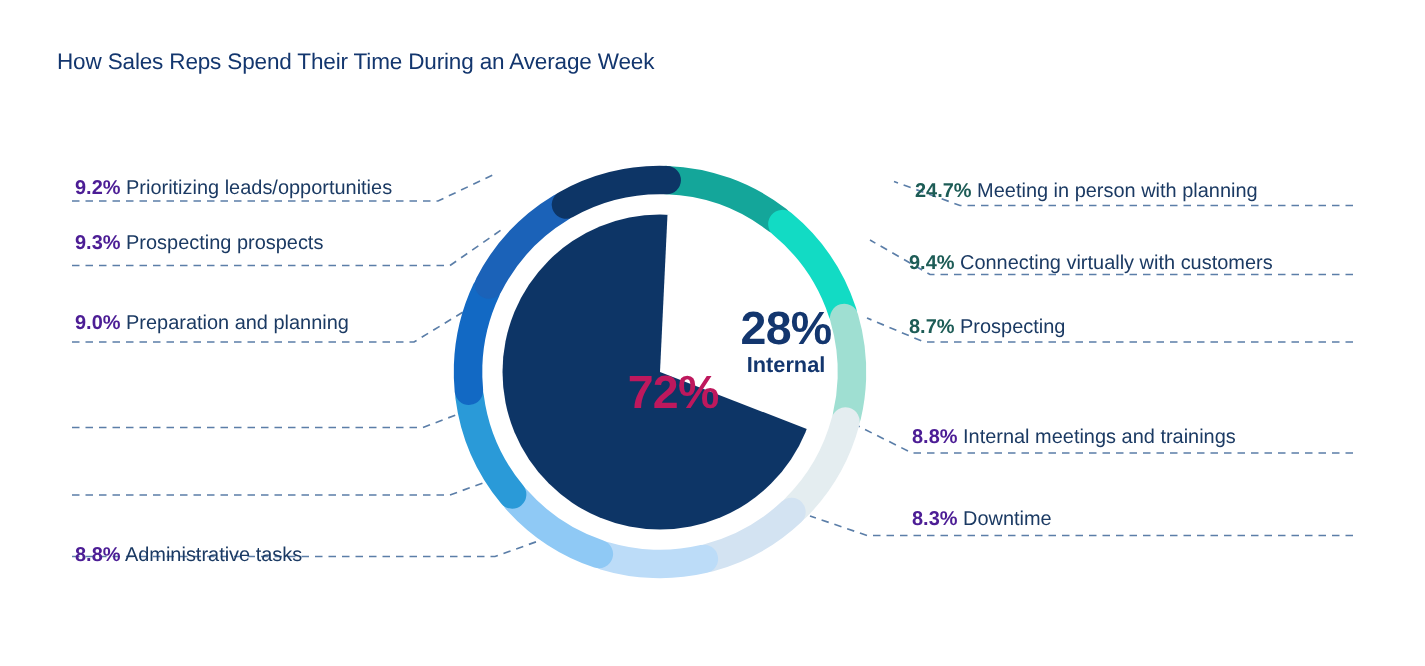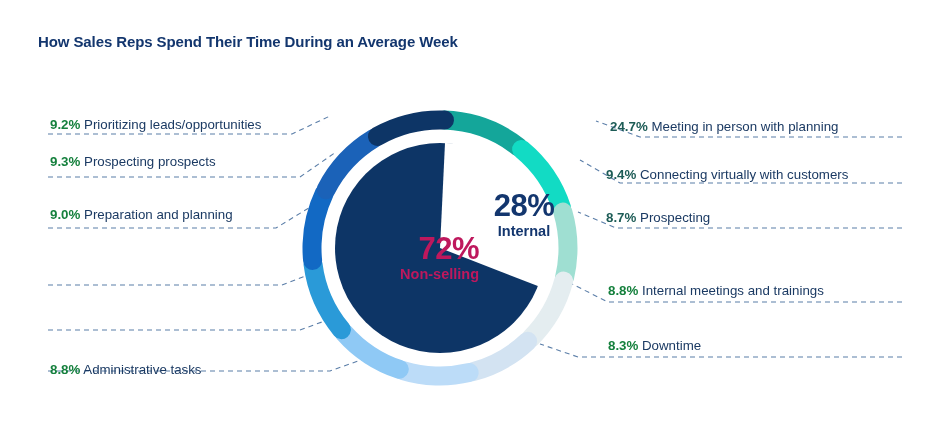--- a/index.html
+++ b/index.html
@@ -7,21 +7,21 @@
     width:950px;height:444px;
     background:#ffffff;
     font-family:"Liberation Sans", sans-serif;
     overflow:hidden;
     position:relative;
   }
   #page-title{
     position:absolute;
     left:38px; top:33px;
     font-size:15px;
-    font-weight:bold;
+    font-weight:normal;
     color:#13366e;
     letter-spacing:-0.1px;
   }
   .chart-area{
     position:absolute;
     left:0; top:0;
     width:950px; height:444px;
   }
   svg.donut{
     position:absolute;
@@ -35,29 +35,29 @@
     color:#1b3a63;
     white-space:nowrap;
     line-height:1.33;
   }
   .label .pct{
     font-weight:bold;
   }
   .label.left{ text-align:left; }
   .label.right{ text-align:left; }
   .label.wrap{ white-space:normal; width:240px; }
-  .pct-navy{ color:#15803d; }
+  .pct-navy{ color:#4c1d95; }
   .pct-teal{ color:#1d5c56; }
   .center-txt{
     position:absolute;
     text-align:center;
     font-weight:bold;
     line-height:1.0;
   }
-  .center-txt .big{ display:block; font-size:31px; letter-spacing:-0.5px;}
+  .center-txt .big{ display:block; font-size:31px; letter-spacing:-0.5px;margin-top:13px;}
   .center-txt .sml{ display:block; font-size:14.5px; margin-top:3px;}
   #center-nonselling{
     left:355px; top:233px; width:124px;
     color:#be185d;
     text-align:right;
   }
   #center-selling{
     left:476px; top:190px; width:96px;
     color:#13366e;
   }
@@ -108,21 +108,20 @@
 
       <circle cx="440" cy="248" r="111" fill="#ffffff"></circle>
 
       <circle cx="440" cy="248" r="105" fill="#0d3566"></circle>
       <path fill="#ffffff" d="M440,248 L445,143 A105,105 0 0 1 543,288 Z"></path>
     </g>
   </svg>
 
   <div class="center-txt" id="center-nonselling">
     <span class="big">72%</span>
-    <span class="sml">Non-selling</span>
   </div>
   <div class="center-txt" id="center-selling">
     <span class="big">28%</span>
     <span class="sml">Internal</span>
   </div>
 
   <div class="label left" style="left:50px; top:116px;">
     <span class="pct pct-navy">9.2%</span>
     <span>Prioritizing leads/opportunities</span>
   </div>

